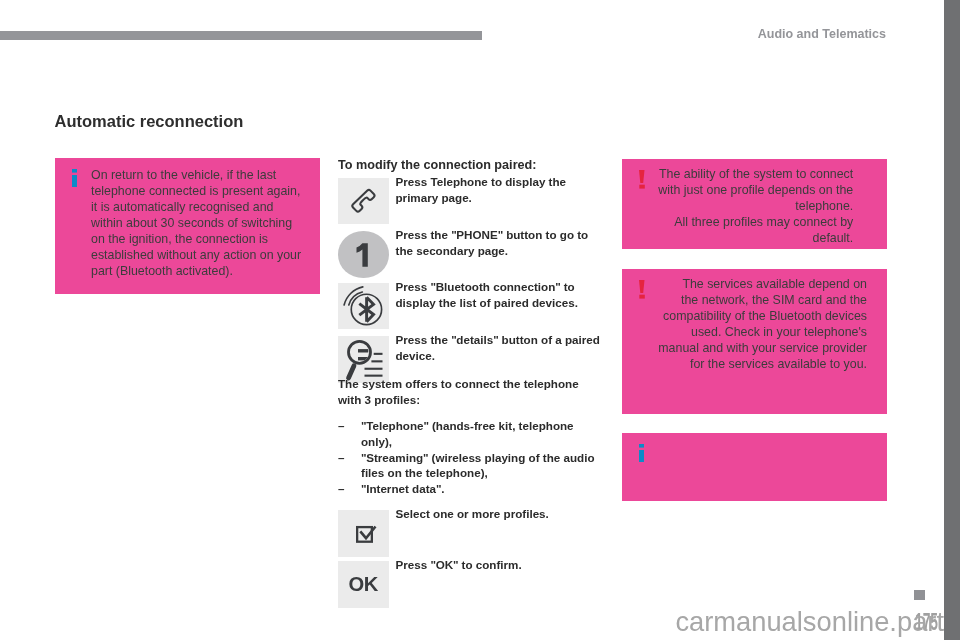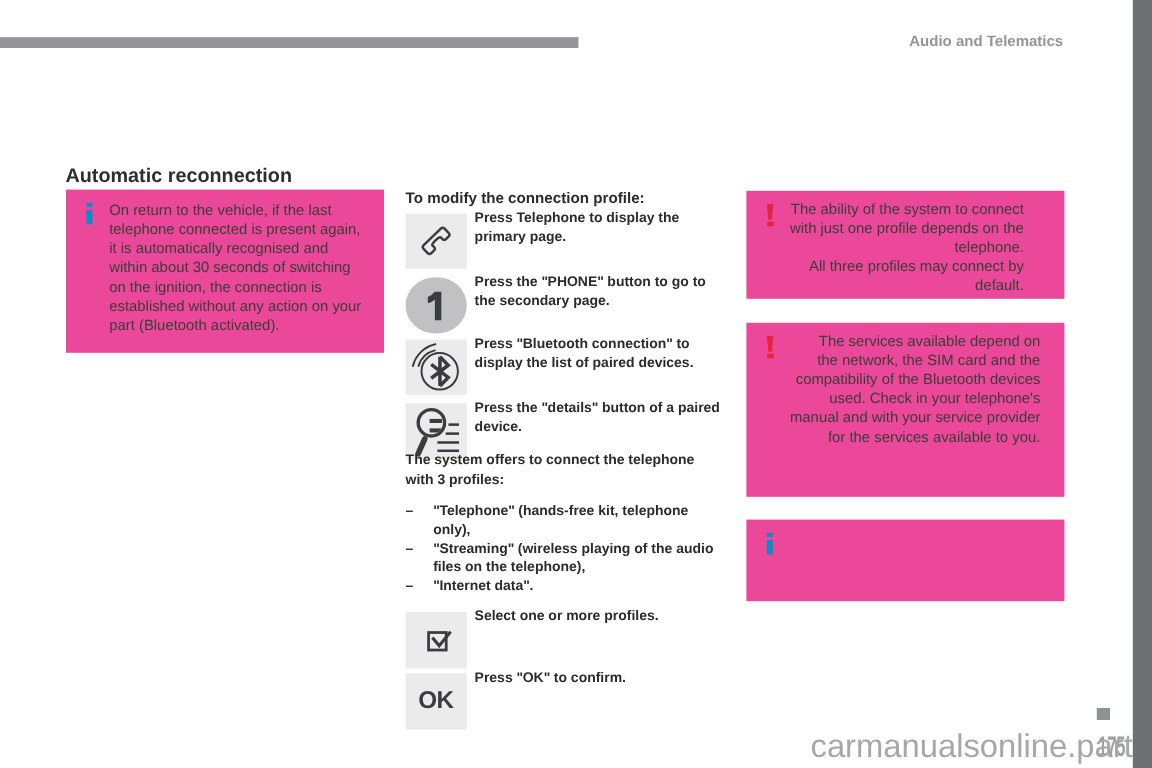--- a/index.html
+++ b/index.html
@@ -7,21 +7,21 @@
   body{width:960px;height:640px;background:#ffffff;overflow:hidden;
        font-family:"Liberation Sans",sans-serif;-webkit-font-smoothing:antialiased;}
   #page{position:absolute;left:0;top:0;width:944px;height:640px;background:#fff;overflow:hidden;}
   #rightstrip{position:absolute;left:944px;top:0;width:16px;height:640px;background:#6f7072;}
 
   
   #hdr-bar{position:absolute;left:0;top:31px;width:482px;height:9px;background:#949599;}
   #hdr-title{position:absolute;right:58px;top:26.5px;font-size:12.5px;font-weight:bold;color:#949599;text-align:center;}
 
   
-  #sec-title{position:absolute;left:54.5px;top:138px;font-size:16.5px;font-weight:bold;color:#2e2e2e;text-align:right;}
+  #sec-title{position:absolute;left:54.5px;top:112px;font-size:16.5px;font-weight:bold;color:#2e2e2e;text-align:right;}
 
   
   .gbox{position:absolute;background:#ec4899;}
   .bx-text{position:absolute;font-size:12.4px;line-height:16px;color:#3c3c3c;white-space:nowrap;}
 
   
   .m-head{position:absolute;font-size:12.65px;font-weight:bold;color:#2b2b2b;white-space:nowrap;}
   .ibox{position:absolute;background:#ebebeb;}
   .icirc{position:absolute;background:#c1c1c3;border-radius:50%;}
   .m-text{position:absolute;font-size:11.65px;line-height:15.6px;font-weight:bold;color:#2b2b2b;white-space:nowrap;}
@@ -70,21 +70,21 @@
 <div id="page">
   <div id="hdr-bar"></div>
   <div id="hdr-title">Audio and Telematics</div>
   <div id="sec-title">Automatic reconnection</div>
 
   <div class="gbox" id="left-note">
     <span class="ico-i"></span>
     <div class="bx-text">On return to the vehicle, if the last<br>telephone connected is present again,<br>it is automatically recognised and<br>within about 30 seconds of switching<br>on the ignition, the connection is<br>established without any action on your<br>part (Bluetooth activated).</div>
   </div>
 
-  <div class="m-head" id="m-head">To modify the connection profile:</div>
+  <div class="m-head" id="m-head">To modify the connection paired:</div>
 
   <div class="ibox" style="left:338px;top:178px;width:50.5px;height:46.2px">
     <svg viewBox="0 0 100 100" width="50" height="46">
       <g transform="translate(4.5 3.2) rotate(-44 50 50) translate(50 46) scale(0.80) translate(-50 -46)">
         <path fill="none" stroke="#3a3c3f" stroke-width="5.6" stroke-linejoin="round" d="M23 32 h54 a6 6 0 0 1 6 6 v13 a6 6 0 0 1 -6 6 h-8 a6 6 0 0 1 -6 -6 v-5
                  q0 -3.5 -13 -3.5 t-13 3.5 v5 a6 6 0 0 1 -6 6 h-8 a6 6 0 0 1 -6 -6 V38 a6 6 0 0 1 6 -6 z"></path>
       </g>
     </svg>
   </div>
   <div class="m-text" style="left:395.5px;top:174.1px;width:200px">Press Telephone to display the<br>primary page.</div>

